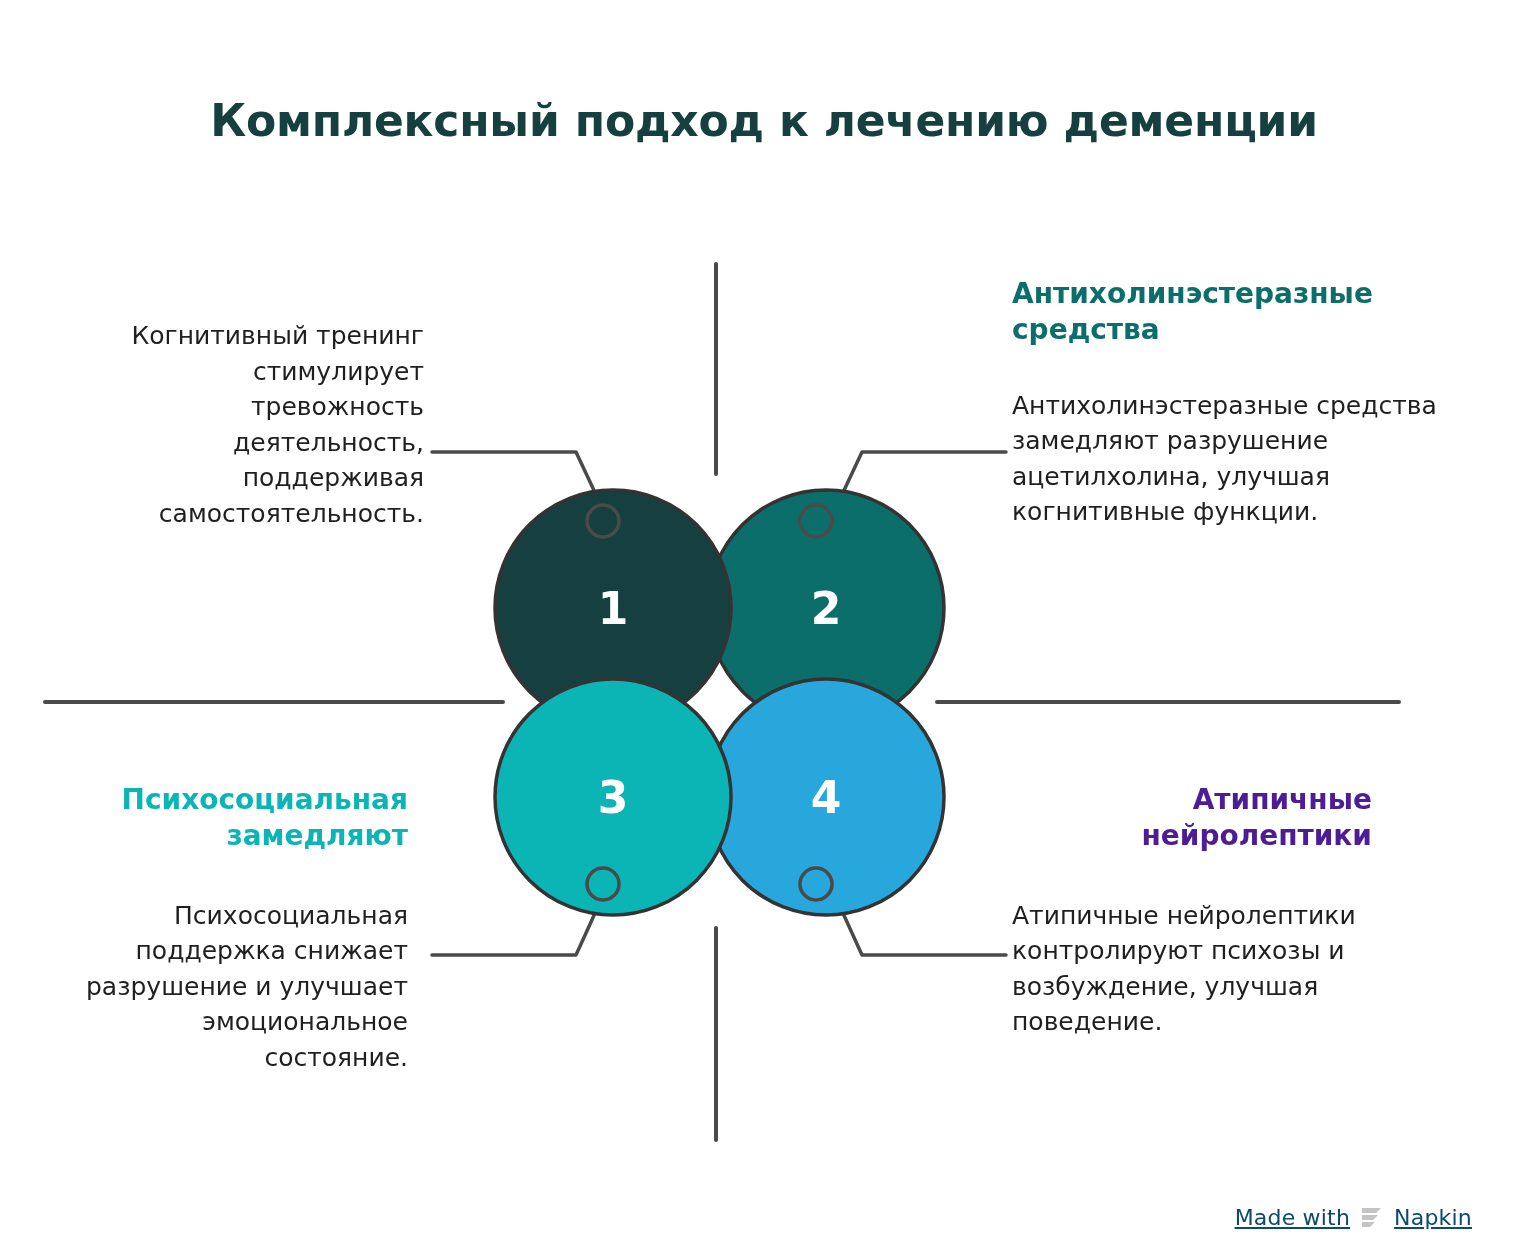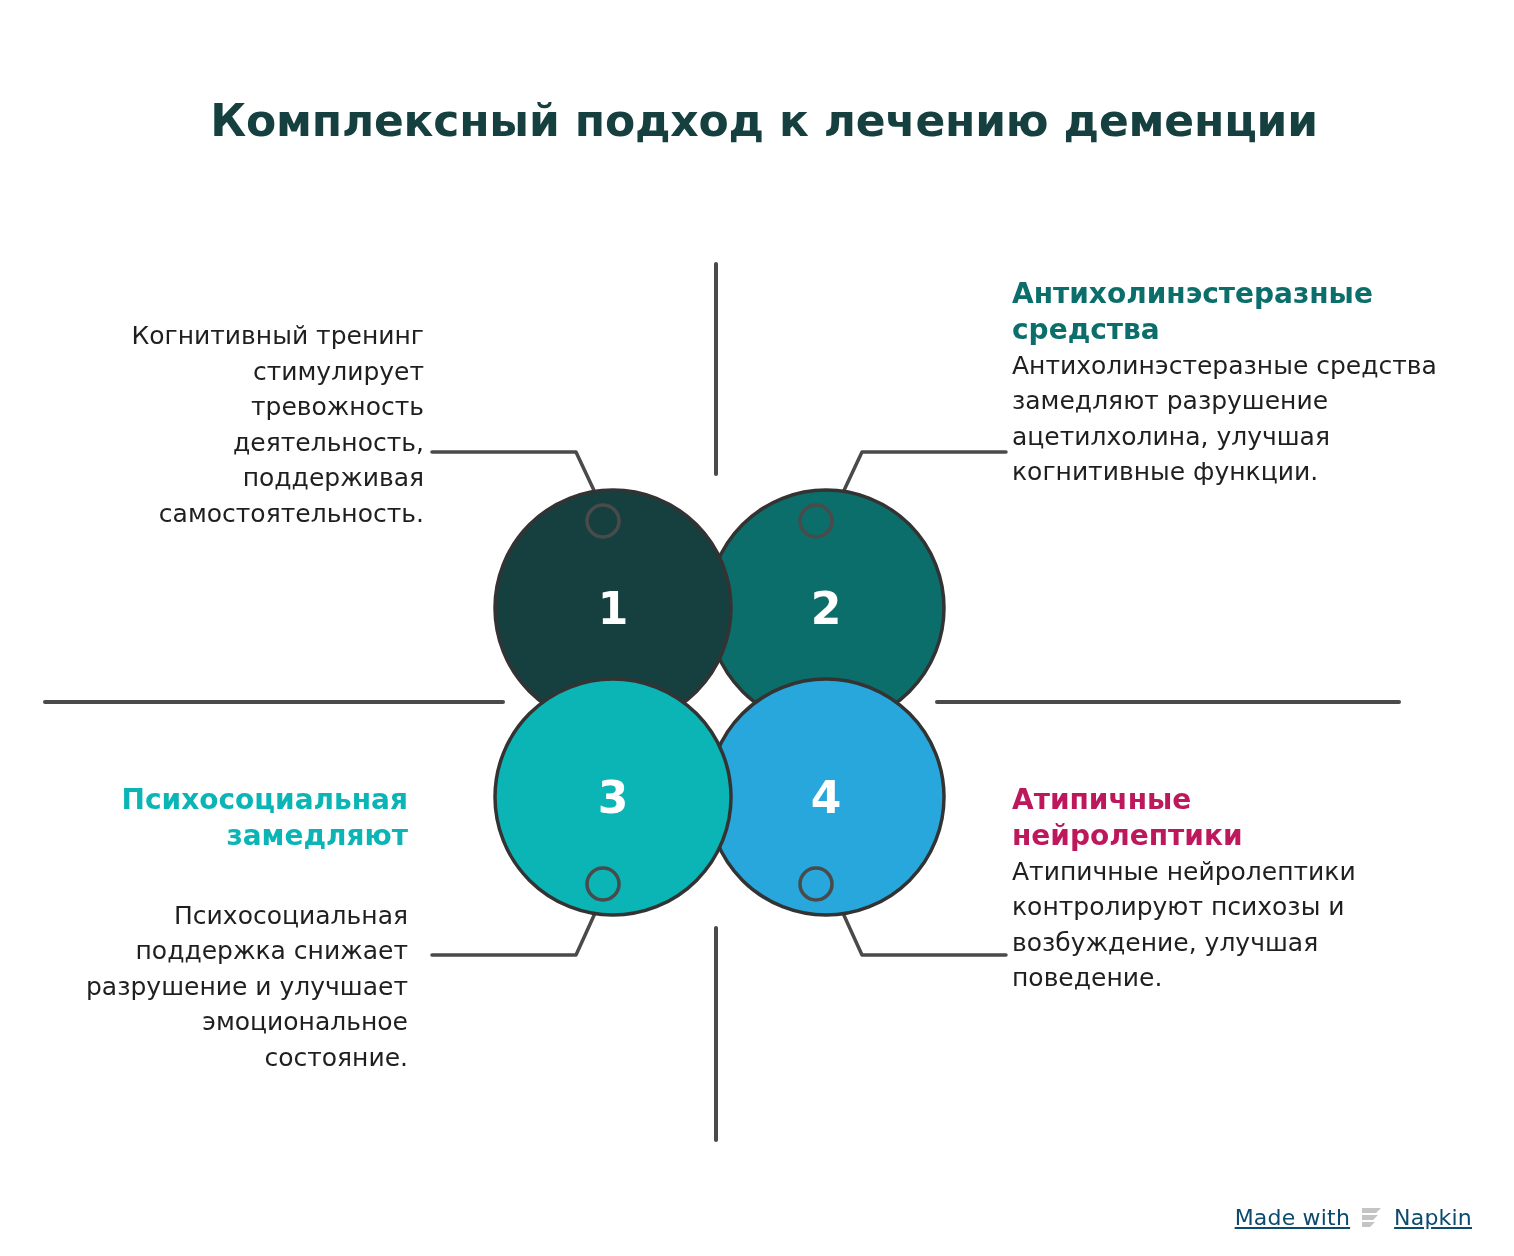--- a/index.html
+++ b/index.html
@@ -79,31 +79,31 @@
   }
 
   
   #quad-1 { left: 84px; top: 276px; width: 340px; text-align: right; }
   #quad-1 .quad-heading { color: #164040; }
   #quad-1 .quad-body { margin-top: 42px; }
 
   
   #quad-2 { left: 1012px; top: 276px; width: 438px; text-align: left; }
   #quad-2 .quad-heading { color: #0c6e6b; }
-  #quad-2 .quad-body { }
+  #quad-2 .quad-body { margin-top: 40px; }
 
   
   #quad-3 { left: 66px; top: 782px; width: 342px; text-align: right; }
   #quad-3 .quad-heading { color: #0bb5b5; }
   #quad-3 .quad-body { margin-top: 44px; }
 
   
   #quad-4 { left: 1012px; top: 782px; width: 360px; text-align: left; }
-  #quad-4 .quad-heading { color: #be185d; }
-  #quad-4 .quad-body { }
+  #quad-4 .quad-heading { color: #4c1d95; text-align: right; }
+  #quad-4 .quad-body { margin-top: 44px; }
 
   
   #watermark {
     position: absolute;
     right: 42px;
     bottom: 26px;
     display: flex;
     align-items: center;
     gap: 9px;
     color: #0c4a6e;

